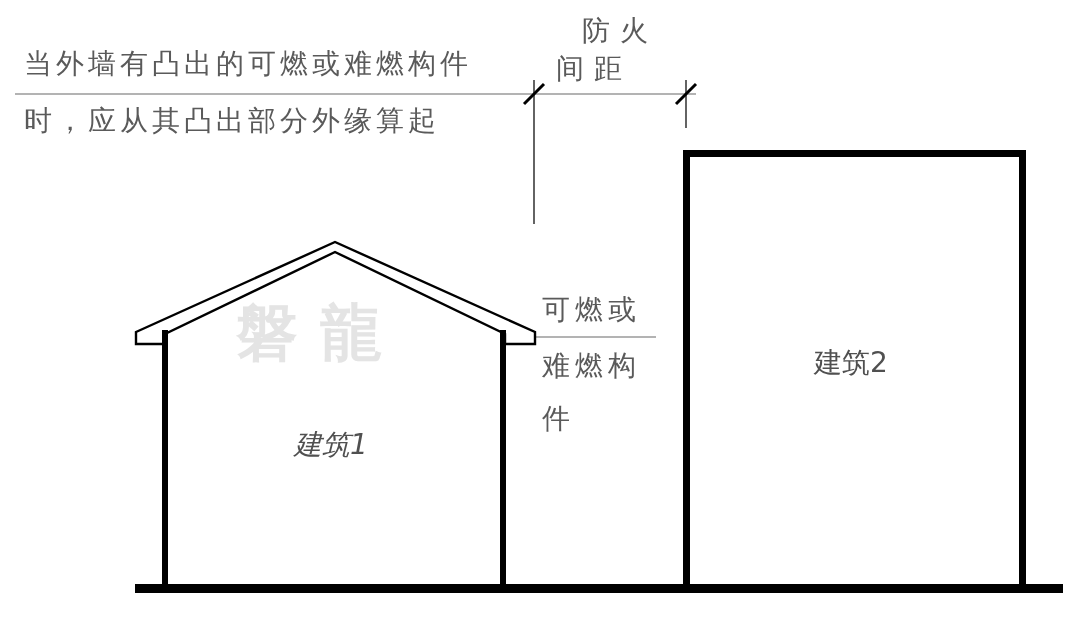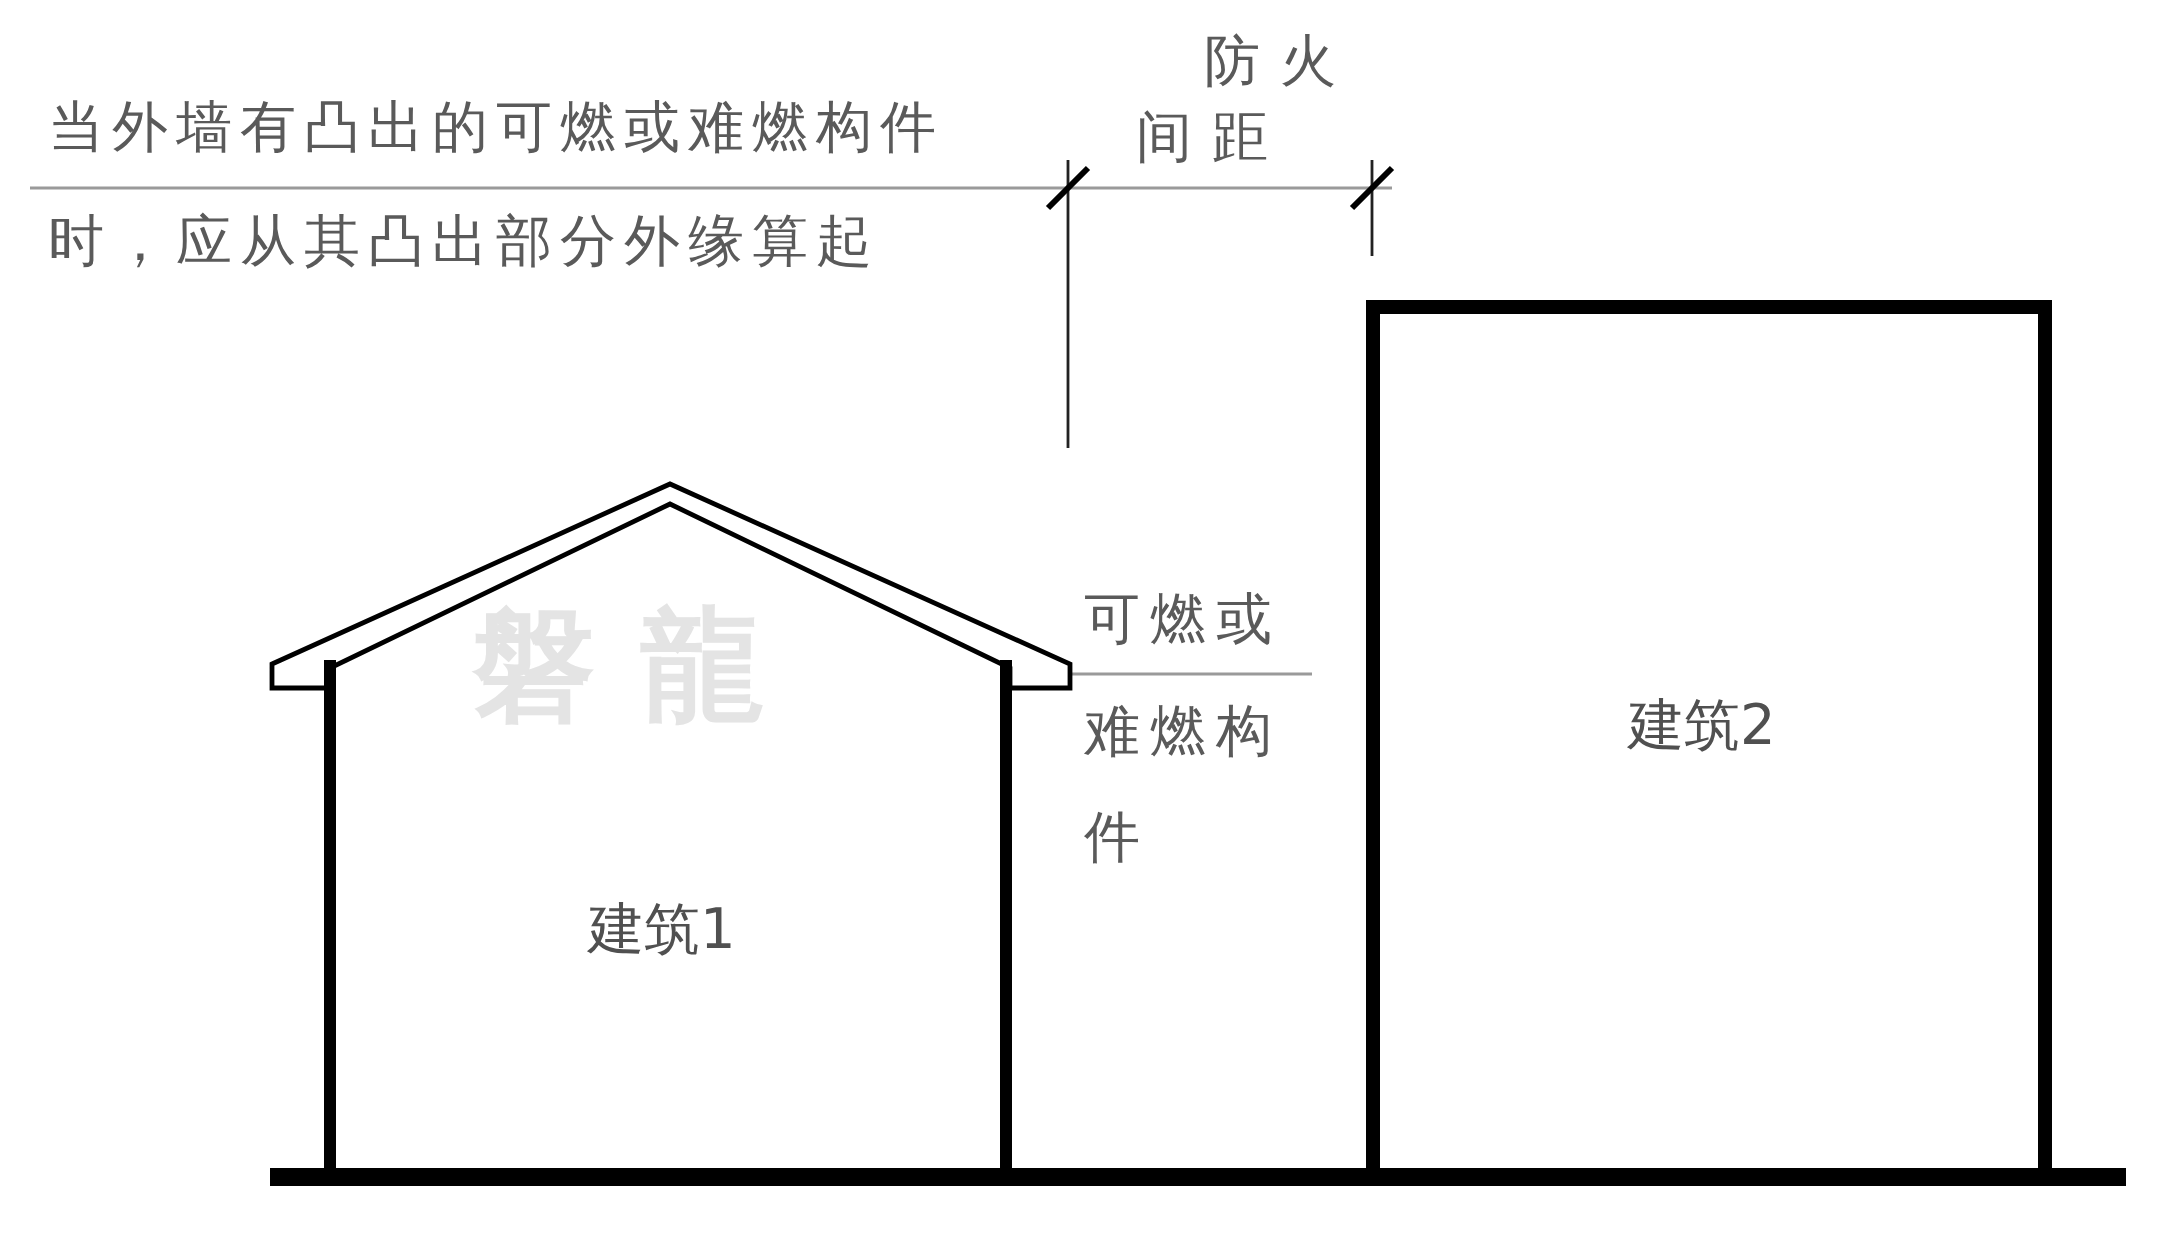--- a/index.html
+++ b/index.html
@@ -43,23 +43,23 @@
     <rect x="500" y="330" width="6" height="258" fill="#000"></rect>
 
     <rect x="686.5" y="153.5" width="336" height="434" fill="none" stroke="#000" stroke-width="7"></rect>
 
     <rect x="135" y="584" width="928" height="9" fill="#000"></rect>
   </svg>
 
   <div class="txt note" style="left:24px; top:107px;">时，应从其凸出部分外缘算起</div>
   <div class="txt note" style="left:24px; top:50px;">当外墙有凸出的可燃或难燃构件</div>
 
-  <div class="txt dim" style="left:602px; top:17px;">防火</div>
-  <div class="txt dim" style="left:568px; top:55px;">间距</div>
+  <div class="txt dim" style="left:582px; top:17px;">防火</div>
+  <div class="txt dim" style="left:556px; top:55px;">间距</div>
 
   <div class="txt side" style="left:542px; top:296px;">可燃或</div>
   <div class="txt side" style="left:542px; top:352px;">难燃构</div>
   <div class="txt side" style="left:542px; top:405px;">件</div>
 
-  <div class="txt bld" style="left:294px; top:451px;">建筑1</div>
+  <div class="txt bld" style="left:294px; top:431px;font-style:italic;">建筑1</div>
   <div class="txt bld" style="left:814px; top:349px;text-align:right;">建筑2</div>
 
 </div>
 
 </body></html>

